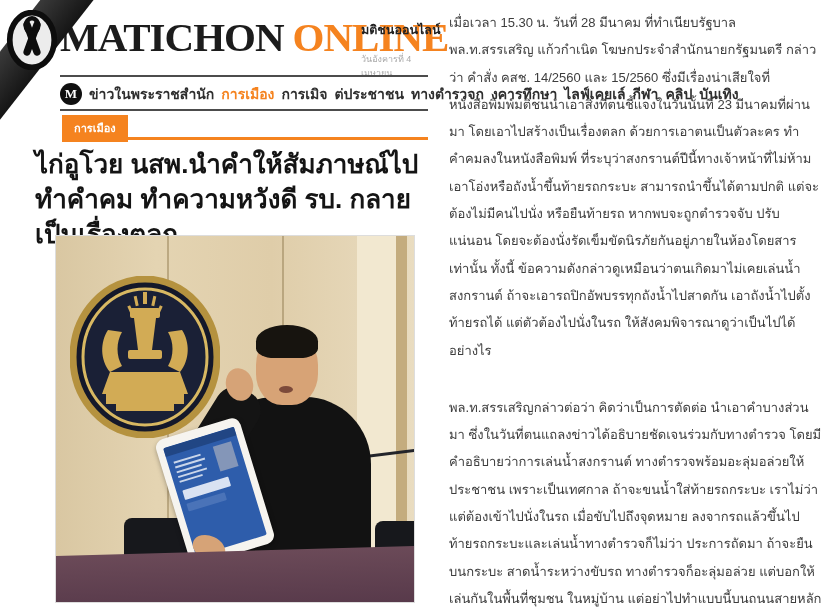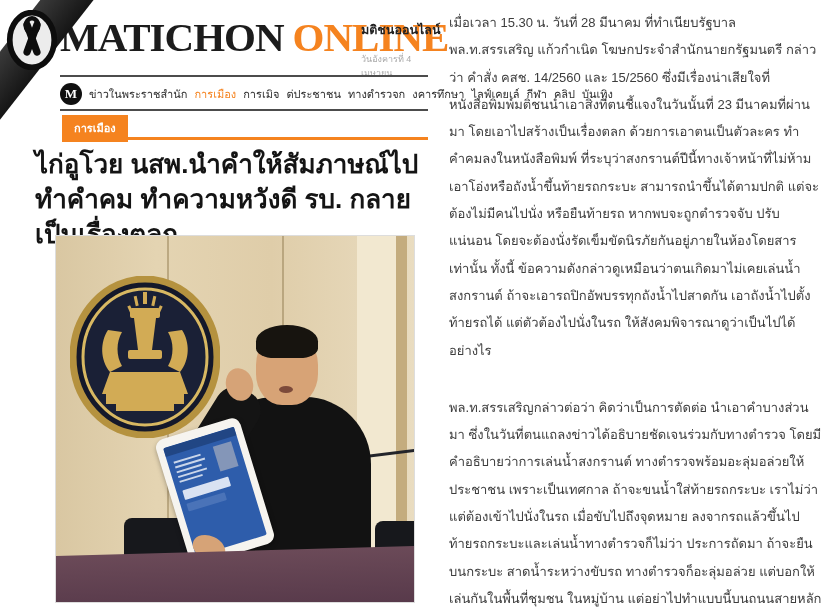--- a/index.html
+++ b/index.html
@@ -23,21 +23,21 @@
 
   .rule { position:absolute; left:60px; width:368px; height:2px; background:#4c4c4c; }
   .rule1 { top:75px; } .rule2 { top:109px; }
 
   
   .nav { position:absolute; left:60px; top:81px; width:372px; height:26px;
          display:flex; align-items:center; gap:7px; }
   .m-circle { width:22px; height:22px; border-radius:50%; background:#101010; color:#fff;
               font-family:"Liberation Serif",serif; font-weight:700; font-size:13px;
               display:flex; align-items:center; justify-content:center; flex:0 0 auto; }
-  .nav a { font-size:11px; font-weight:400; color:#2e2e2e; text-decoration:none; white-space:nowrap; }
+  .nav a { font-size:14px; font-weight:700; color:#2e2e2e; text-decoration:none; white-space:nowrap; }
   .nav a.active { color:#F5831F; }
 
   
   .cat-tab { position:absolute; left:62px; top:115px; background:#F5831F; color:#fff;
              font-size:11px; font-weight:700; padding:4px 12px 5px; }
   .cat-underline { position:absolute; left:62px; top:137px; width:366px; height:3px; background:#F5831F; }
 
   
   .headline { position:absolute; left:35px; top:147px; width:397px; font-size:26px; font-weight:700;
               color:#141414; line-height:1.35; }

